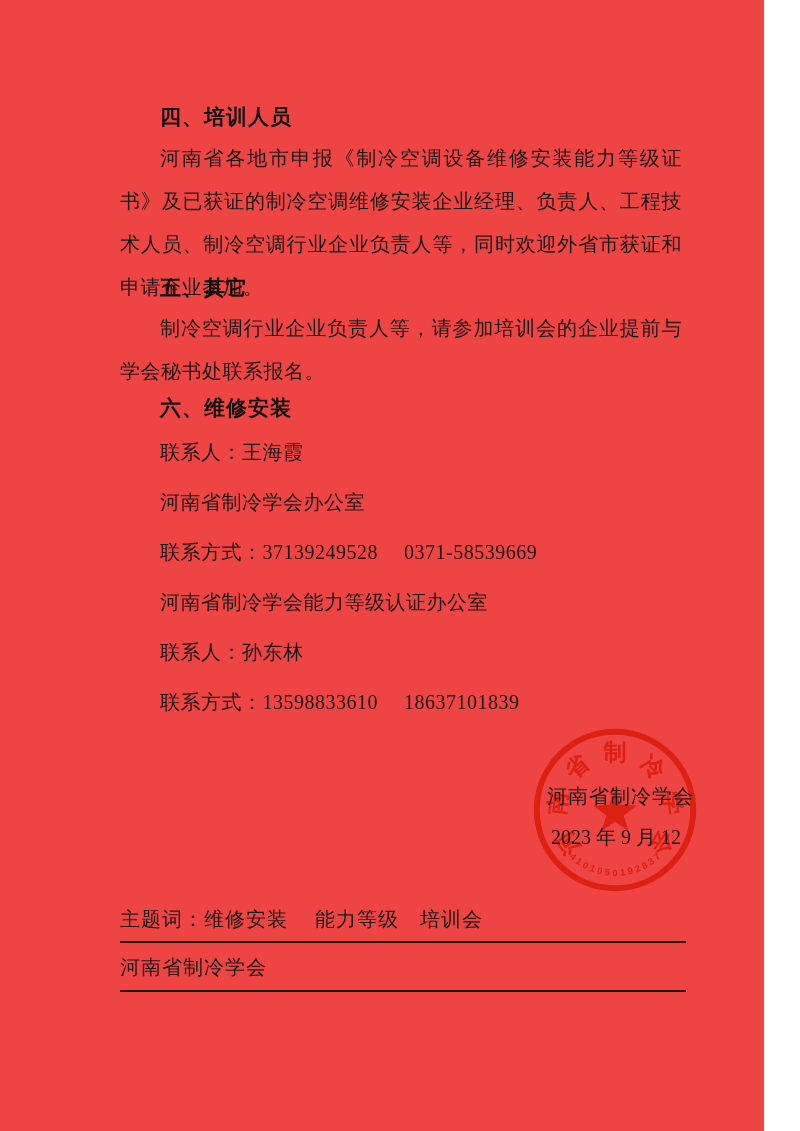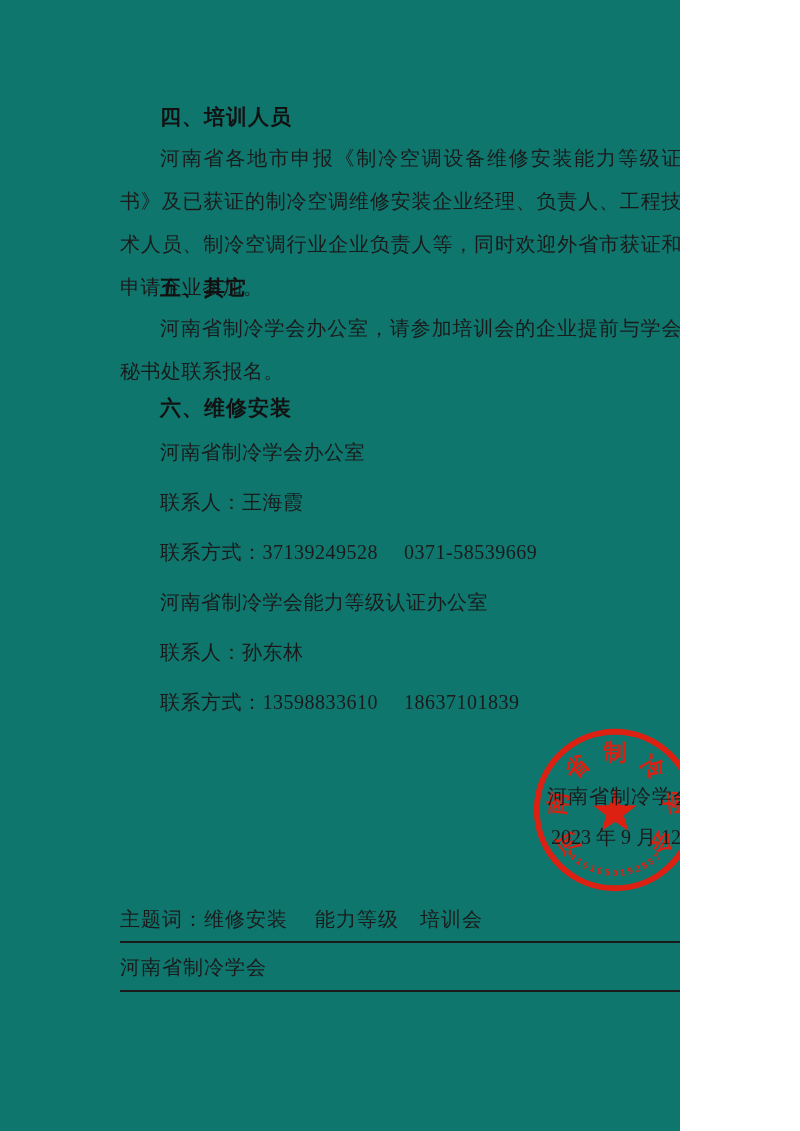--- a/index.html
+++ b/index.html
@@ -1,21 +1,21 @@
 <!DOCTYPE html>
 <html><head>
 <meta charset="utf-8">
 <style>
   * { box-sizing: border-box; margin: 0; padding: 0; }
   html, body { background: #ffffff; }
   .page {
     position: relative;
-    width: 680px;
+    width: 764px;
     height: 1131px;
-    background: #0f766e;
+    background: #ef4444;
     font-family: "Liberation Serif", "DejaVu Serif", serif;
     color: #1a1a1a;
     overflow: hidden;
   }
   .h {
     position: absolute;
     left: 160px;
     font-family: "Liberation Sans", "DejaVu Sans", sans-serif;
     font-weight: 700;
     font-size: 21px;
@@ -128,27 +128,27 @@
 </style>
 </head>
 <body>
 
 <div class="page">
 
   <h2 class="h h4">四、培训人员</h2>
   <p class="body-p p4">河南省各地市申报《制冷空调设备维修安装能力等级证书》及已获证的制冷空调维修安装企业经理、负责人、工程技术人员、制冷空调行业企业负责人等，同时欢迎外省市获证和申请企业参加。</p>
 
   <h2 class="h h5">五、其它</h2>
-  <p class="body-p p5">河南省制冷学会办公室，请参加培训会的企业提前与学会秘书处联系报名。</p>
+  <p class="body-p p5">制冷空调行业企业负责人等，请参加培训会的企业提前与学会秘书处联系报名。</p>
 
   <h2 class="h h6">六、维修安装</h2>
 
   <div class="contacts">
+    <p>联系人：王海霞</p>
     <p>河南省制冷学会办公室</p>
-    <p>联系人：王海霞</p>
     <p>联系方式：37139249528　 0371-58539669</p>
     <p>河南省制冷学会能力等级认证办公室</p>
     <p>联系人：孙东林</p>
     <p>联系方式：13598833610　 18637101839</p>
   </div>
 
   <div class="sig-org">河南省制冷学会</div>
   <div class="sig-date">2023 年 9 月 12</div>
 
   <svg class="seal" viewBox="0 0 200 200" xmlns="http://www.w3.org/2000/svg">

